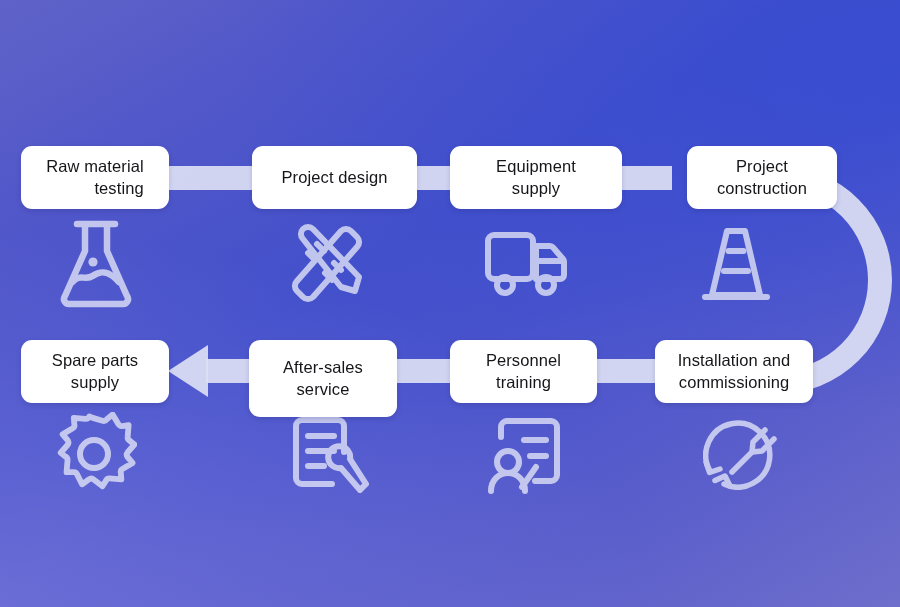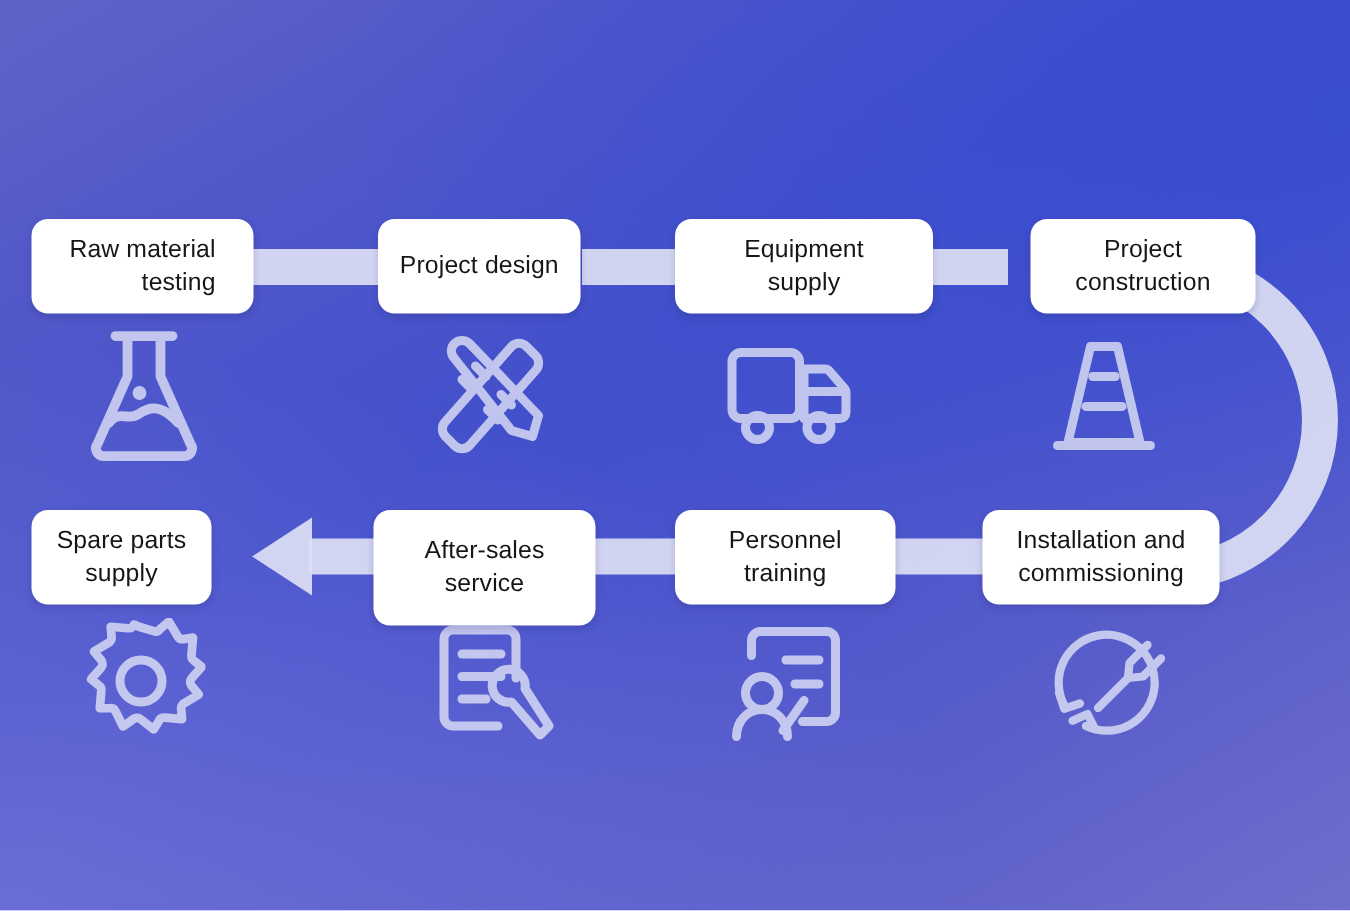--- a/index.html
+++ b/index.html
@@ -227,21 +227,21 @@
                  l-0.5 -6.5 12 1 a4 4 0 0 0 4 -2.5 Z" transform="translate(-1,1) scale(0.97)"></path>
         <circle cx="41" cy="42" r="14"></circle>
       </g>
     </svg>
   </div>
 
   <div class="card" style="left:21px; top:146px; width:148px; height:63px;text-align:right;">
     <span class="card-label">Raw material<br>testing</span>
   </div>
 
-  <div class="card" style="left:252px; top:146px; width:135px; height:63px;">
+  <div class="card" style="left:252px; top:146px; width:165px; height:63px;">
     <span class="card-label">Project design</span>
   </div>
 
   <div class="card" style="left:450px; top:146px; width:172px; height:63px;">
     <span class="card-label">Equipment<br>supply</span>
   </div>
 
   <div class="card" style="left:655px; top:146px; width:150px; height:63px;margin-left:32px;">
     <span class="card-label">Project<br>construction</span>
   </div>
@@ -251,17 +251,17 @@
   </div>
 
   <div class="card" style="left:655px; top:340px; width:158px; height:63px;">
     <span class="card-label">Installation and<br>commissioning</span>
   </div>
 
   <div class="card" style="left:249px; top:340px; width:148px; height:77px;">
     <span class="card-label">After-sales<br>service</span>
   </div>
 
-  <div class="card" style="left:21px; top:340px; width:120px; height:63px;">
+  <div class="card" style="left:21px; top:340px; width:148px; height:63px;">
     <span class="card-label">Spare parts<br>supply</span>
   </div>
 
 </div>
 
 </body></html>

